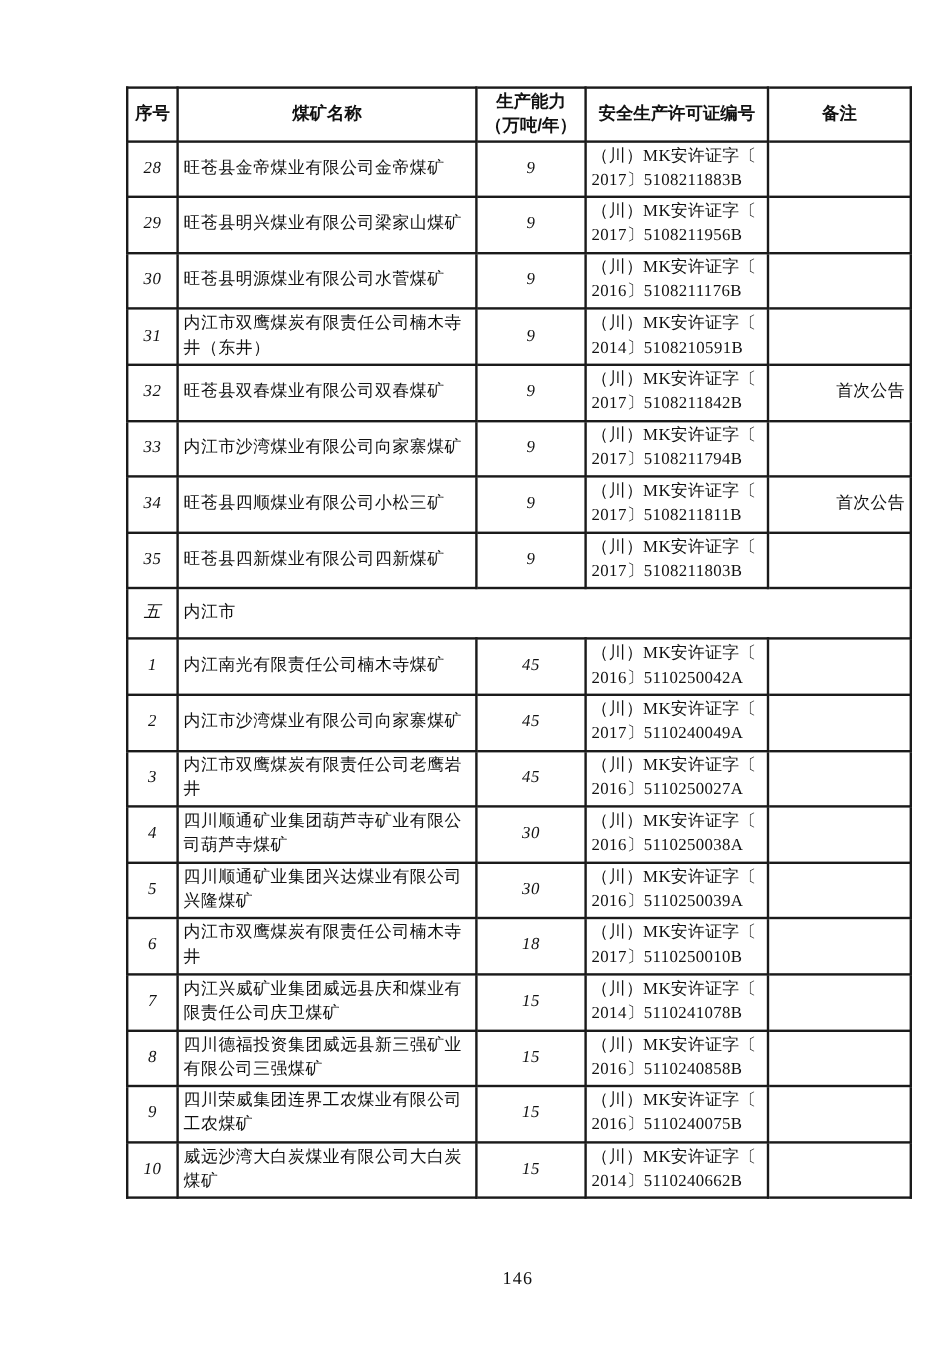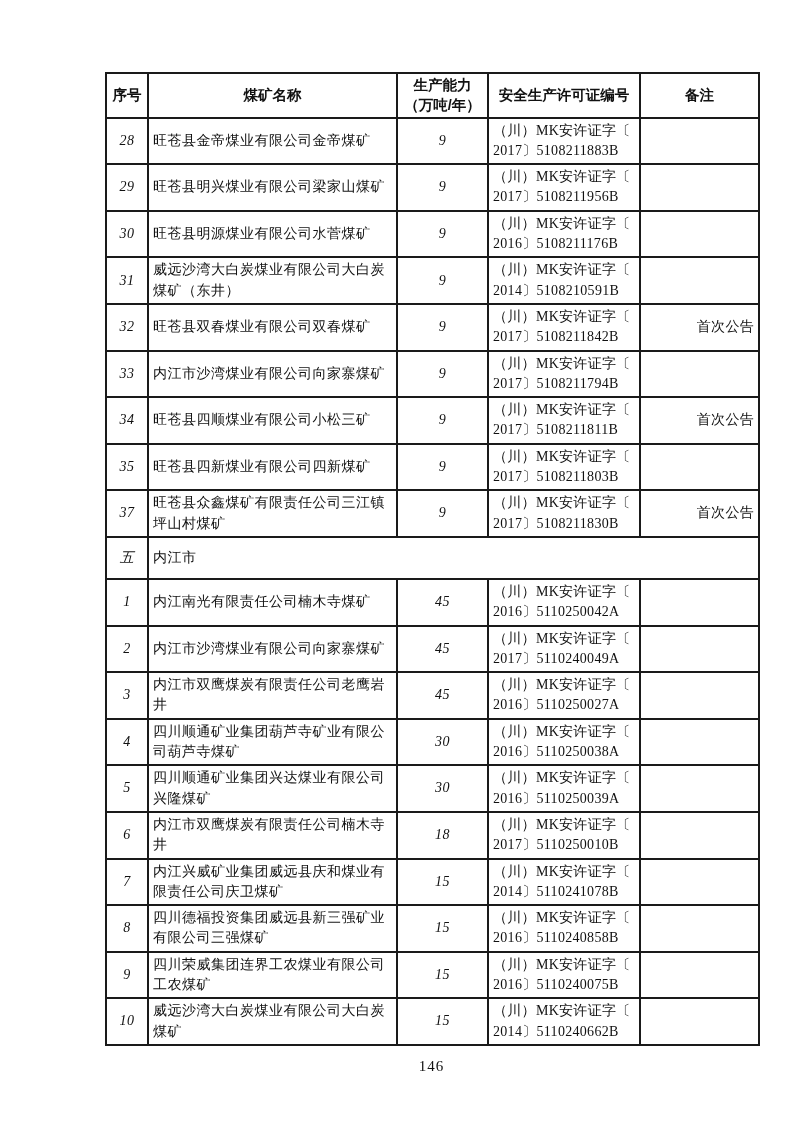--- a/index.html
+++ b/index.html
@@ -126,21 +126,21 @@
         <tr>
           <td class="idx">30</td>
           <td class="name">旺苍县明源煤业有限公司水菅煤矿</td>
           <td class="num">9</td>
           <td class="lic">（川）MK安许证字〔
 2016〕5108211176B</td>
           <td class="rem"></td>
         </tr>
         <tr>
           <td class="idx">31</td>
-          <td class="name">威远沙湾大白炭煤业有限公司大白炭煤矿（东井）</td>
+          <td class="name">内江市双鹰煤炭有限责任公司楠木寺井（东井）</td>
           <td class="num">9</td>
           <td class="lic">（川）MK安许证字〔
 2014〕5108210591B</td>
           <td class="rem"></td>
         </tr>
         <tr>
           <td class="idx">32</td>
           <td class="name">旺苍县双春煤业有限公司双春煤矿</td>
           <td class="num">9</td>
           <td class="lic">（川）MK安许证字〔
@@ -163,28 +163,20 @@
 2017〕5108211811B</td>
           <td class="rem">首次公告</td>
         </tr>
         <tr>
           <td class="idx">35</td>
           <td class="name">旺苍县四新煤业有限公司四新煤矿</td>
           <td class="num">9</td>
           <td class="lic">（川）MK安许证字〔
 2017〕5108211803B</td>
           <td class="rem"></td>
-        </tr>
-        <tr>
-          <td class="idx">37</td>
-          <td class="name">旺苍县众鑫煤矿有限责任公司三江镇坪山村煤矿</td>
-          <td class="num">9</td>
-          <td class="lic">（川）MK安许证字〔
-2017〕5108211830B</td>
-          <td class="rem">首次公告</td>
         </tr>
         <tr>
           <td class="idx">五</td>
           <td class="section-name" colspan="4">内江市</td>
         </tr>
         <tr>
           <td class="idx">1</td>
           <td class="name">内江南光有限责任公司楠木寺煤矿</td>
           <td class="num">45</td>
           <td class="lic">（川）MK安许证字〔

